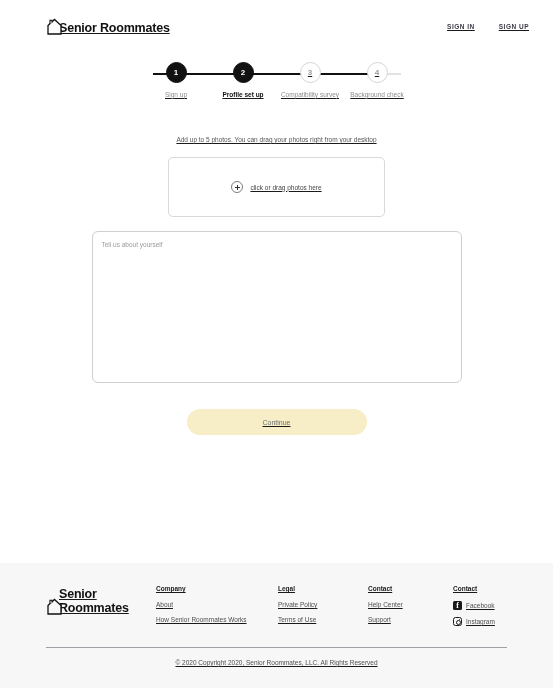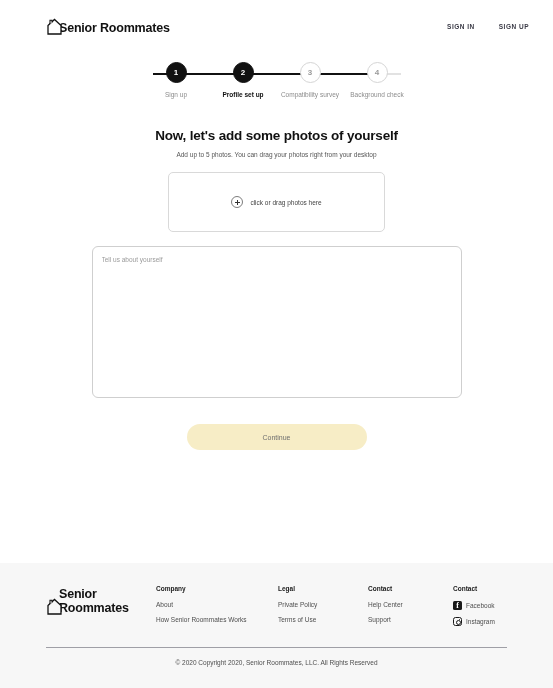--- a/index.html
+++ b/index.html
@@ -13,20 +13,21 @@
     overflow: hidden;
   }
 
   .page {
     position: relative;
     width: 553px;
     height: 688px;
     background: #ffffff;
     display: flex;
     flex-direction: column;
+    text-decoration: underline;
   }
 
   
   .header {
     height: 52px;
     flex: 0 0 52px;
     display: flex;
     align-items: center;
     justify-content: space-between;
     padding: 0 24px 0 46px;
@@ -396,21 +397,20 @@
           <div class="step-circle">4</div>
           <div class="step-label">Background check</div>
         </div>
 
       </div>
     </div>
   </div>
 
   <div class="main">
 
-    <div class="h1">Now, let's  add some photos of yourself</div>
     <div class="sub">Add up to 5 photos. You can drag your photos right from your desktop</div>
 
     <div class="dropzone">
       <span class="plus-icon"></span>
       <span class="dz-label">click or drag photos here</span>
     </div>
 
 
     <div class="bio-box">
       <textarea placeholder="Tell us about yourself" style=""></textarea>

